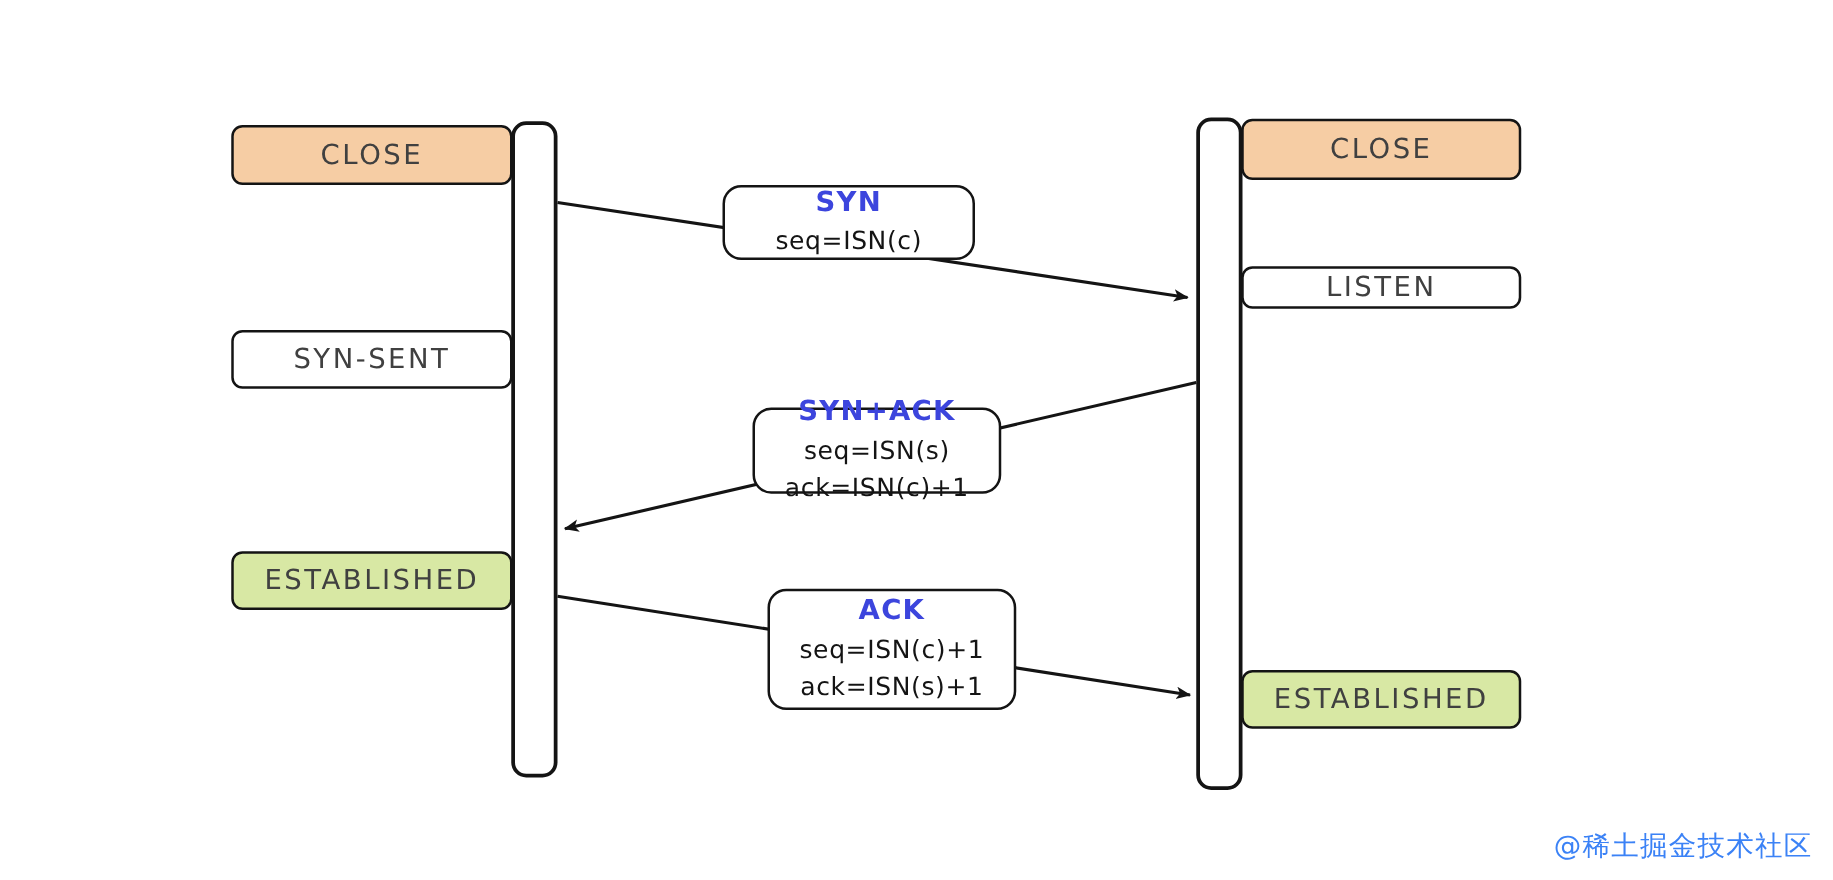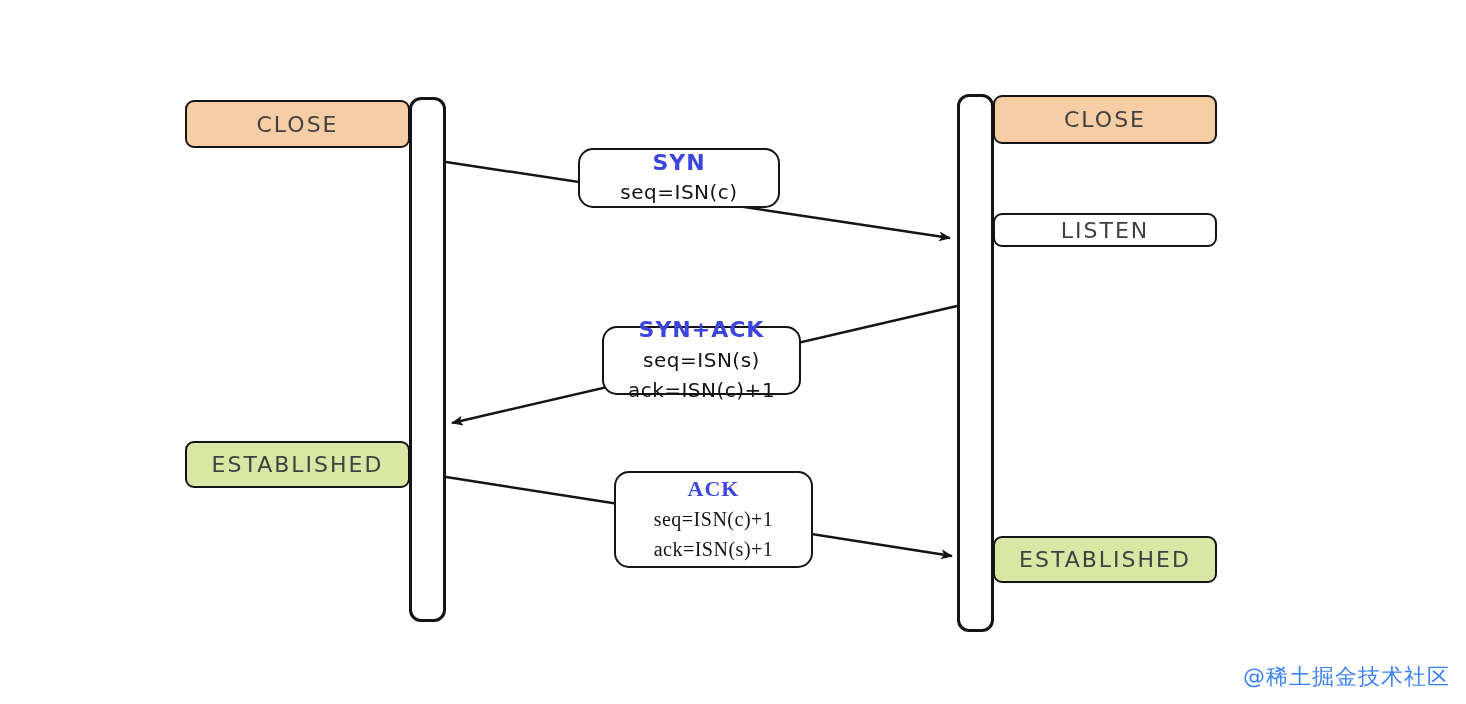--- a/index.html
+++ b/index.html
@@ -98,38 +98,39 @@
       <marker id="arrowhead" markerWidth="14" markerHeight="12" refX="11" refY="5" orient="auto" markerUnits="userSpaceOnUse">
         <path d="M0,0 L12,5 L0,10 L3,5 Z" fill="#141414"></path>
       </marker>
     </defs>
     <line x1="446" y1="162" x2="950" y2="238" stroke="#141414" stroke-width="2.5" marker-end="url(#arrowhead)"></line>
     <line x1="957" y1="306" x2="452" y2="423" stroke="#141414" stroke-width="2.5" marker-end="url(#arrowhead)"></line>
     <line x1="446" y1="477" x2="952" y2="556" stroke="#141414" stroke-width="2.5" marker-end="url(#arrowhead)"></line>
   </svg>
 
   <div class="state-box orange" style="left:185px; top:100px; width:225px; height:48px;">CLOSE</div>
+  <div class="state-box" style="left:185px; top:264px; width:225px; height:47px;">SYN-SENT</div>
   <div class="state-box green" style="left:185px; top:441px; width:225px; height:47px;">ESTABLISHED</div>
 
   <div class="state-box orange" style="left:993px; top:95px; width:224px; height:49px;">CLOSE</div>
   <div class="state-box" style="left:993px; top:173px; width:224px; height:34px;margin-top:40px;">LISTEN</div>
   <div class="state-box green" style="left:993px; top:536px; width:224px; height:47px;">ESTABLISHED</div>
 
   <div class="msg-box" style="left:578px; top:148px; width:202px; height:60px;">
     <div class="msg-title">SYN</div>
     <div class="msg-line">seq=ISN(c)</div>
   </div>
 
   <div class="msg-box" style="left:602px; top:326px; width:199px; height:69px;">
     <div class="msg-title">SYN+ACK</div>
     <div class="msg-line">seq=ISN(s)</div>
     <div class="msg-line">ack=ISN(c)+1</div>
   </div>
 
-  <div class="msg-box" style="left:614px; top:471px; width:199px; height:97px;font-family:Liberation Serif, serif;">
+  <div class="msg-box" style="left:614px; top:471px; width:199px; height:97px;">
     <div class="msg-title">ACK</div>
     <div class="msg-line">seq=ISN(c)+1</div>
     <div class="msg-line">ack=ISN(s)+1</div>
   </div>
 
   <div class="watermark">@稀土掘金技术社区</div>
 
 </div>
 
 </body></html>

